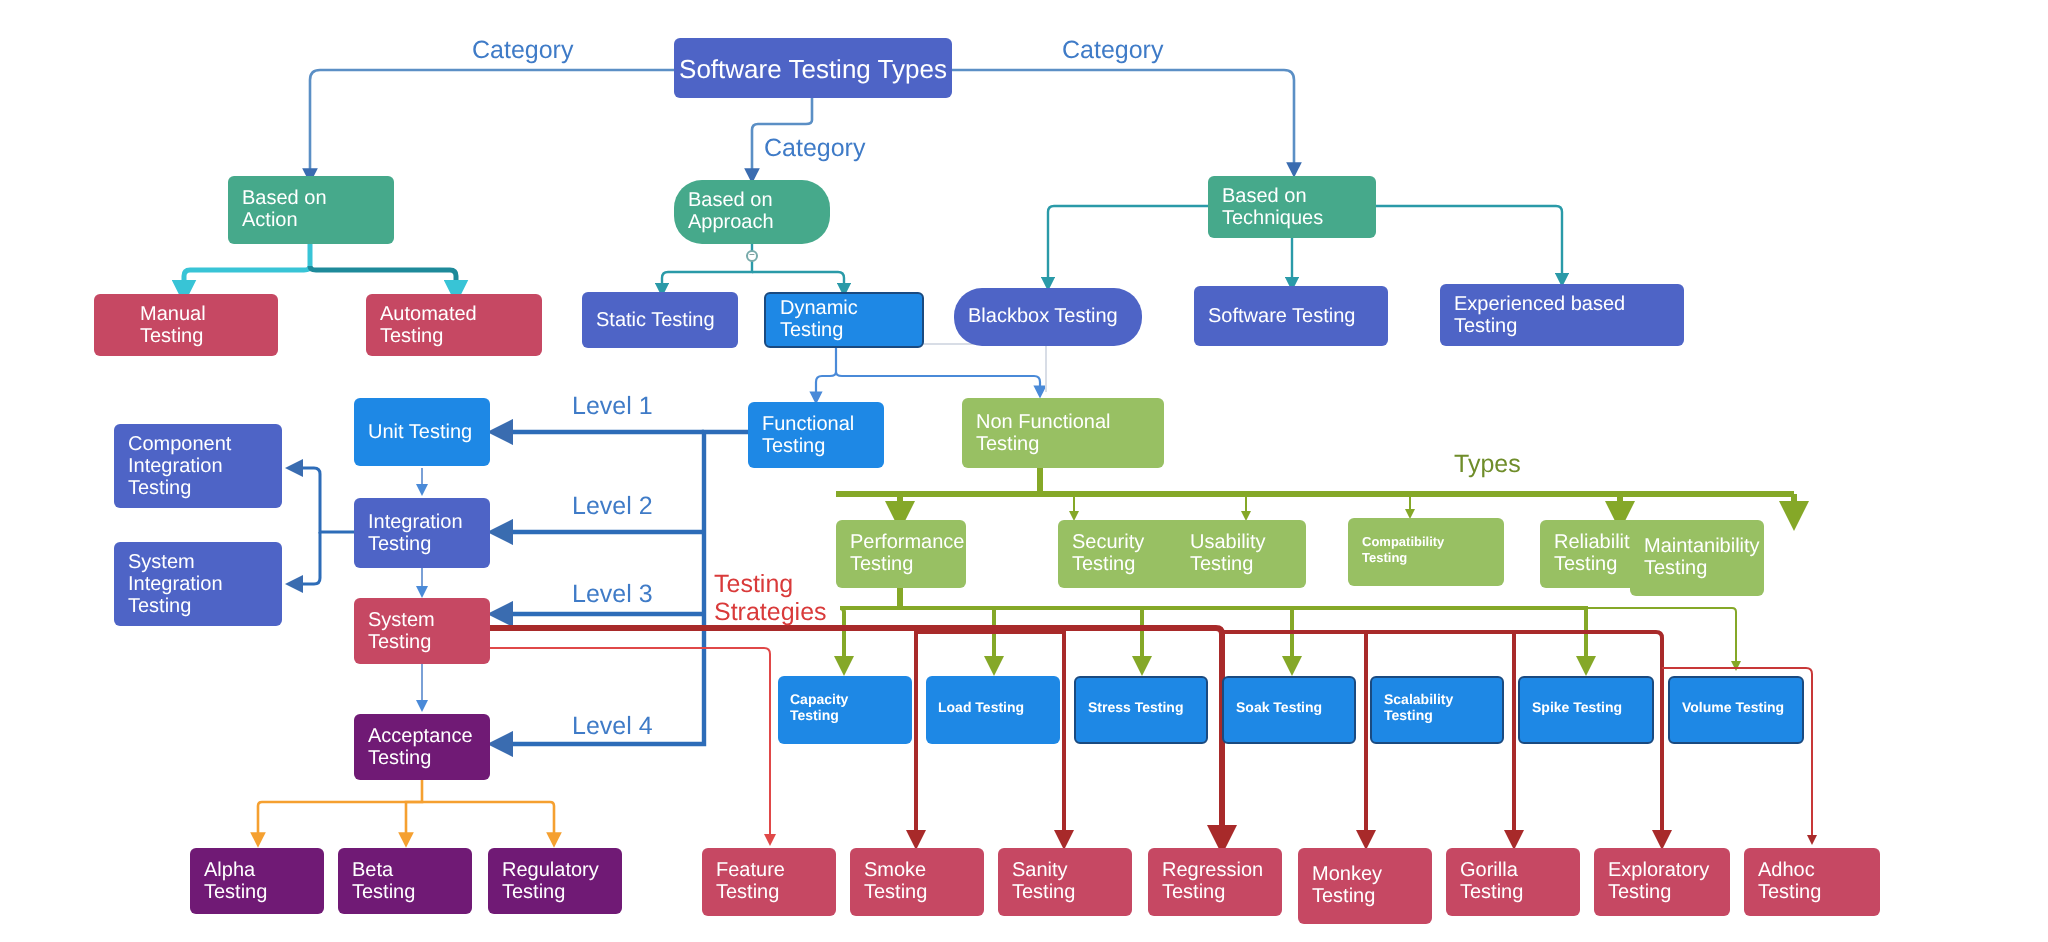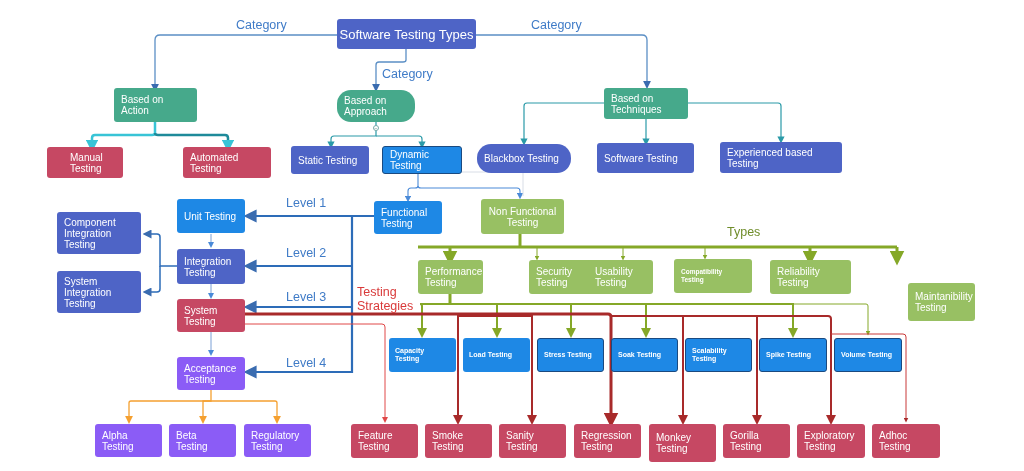--- a/index.html
+++ b/index.html
@@ -11,21 +11,21 @@
           display: flex; align-items: center; }
   .node.small { font-size: 7px; line-height: 8px; font-weight: bold; padding: 0 6px; }
   .node.xsmall { font-size: 6.5px; line-height: 8px; font-weight: bold; }
   .node.root { font-size: 13px; justify-content: center; padding: 0; }
   .node.sel { border: 1px solid #1a4a80; }
   .blue   { background: #4e64c6; }
   .green  { background: #46a98b; }
   .red    { background: #c64863; }
   .sky    { background: #1e88e5; }
   .lime   { background: #98c063; }
-  .orange { background: #8b5cf6; }
+  .orange { background: #701a75; }
   .label { position: absolute; font-size: 12.5px; white-space: nowrap; }
   .lbl-blue { color: #3f7bc7; }
   .lbl-olive { color: #6f8d2a; }
   .lbl-red { color: #d93a3a; line-height: 14px; }
   .collapse { position: absolute; width: 6px; height: 6px; border: 1px solid #7aa; border-radius: 50%;
               background: #fff; box-sizing: border-box; font-size: 5px; line-height: 4px; text-align: center; color: #577; }
 </style>
 </head>
 <body>
 
@@ -152,51 +152,51 @@
 <div class="label lbl-olive" style="left:727px;top:225px;">Types</div>
 <div class="label lbl-red" style="left:357px;top:285px;white-space:normal;width:60px;">Testing Strategies</div>
 
 <div class="node blue root" style="left:337px;top:19px;width:139px;height:30px;">Software Testing Types</div>
 
 <div class="node green" style="left:114px;top:88px;width:83px;height:34px;">Based on Action</div>
 <div class="node green" style="left:337px;top:90px;width:78px;height:32px;border-radius:14px;">Based on Approach</div>
 <div class="collapse" style="left:373px;top:125px;">−</div>
 <div class="node green" style="left:604px;top:88px;width:84px;height:31px;">Based on Techniques</div>
 
-<div class="node red" style="left:47px;top:147px;width:76px;height:31px;padding-left:23px;">Manual Testing</div>
+<div class="node red" style="left:47px;top:147px;width:92px;height:31px;padding-left:23px;">Manual Testing</div>
 <div class="node red" style="left:183px;top:147px;width:88px;height:31px;">Automated Testing</div>
 
 <div class="node blue" style="left:291px;top:146px;width:78px;height:28px;">Static Testing</div>
 <div class="node sky sel" style="left:382px;top:146px;width:80px;height:28px;">Dynamic Testing</div>
 
 <div class="node blue" style="left:477px;top:144px;width:94px;height:29px;border-radius:14px;">Blackbox Testing</div>
 <div class="node blue" style="left:597px;top:143px;width:97px;height:30px;">Software Testing</div>
 <div class="node blue" style="left:720px;top:142px;width:122px;height:31px;">Experienced based Testing</div>
 
 <div class="node sky" style="left:374px;top:201px;width:68px;height:33px;">Functional Testing</div>
-<div class="node lime" style="left:481px;top:199px;width:83px;height:35px;text-align:center;">Non Functional Testing</div>
+<div class="node lime" style="left:481px;top:199px;width:101px;height:35px;">Non Functional Testing</div>
 
 <div class="node sky" style="left:177px;top:199px;width:68px;height:34px;">Unit Testing</div>
 <div class="node blue" style="left:177px;top:249px;width:68px;height:35px;">Integration Testing</div>
 <div class="node red" style="left:177px;top:299px;width:68px;height:33px;">System Testing</div>
 <div class="node orange" style="left:177px;top:357px;width:68px;height:33px;">Acceptance Testing</div>
 
 <div class="node blue" style="left:57px;top:212px;width:84px;height:42px;">Component Integration Testing</div>
 <div class="node blue" style="left:57px;top:271px;width:84px;height:42px;">System Integration Testing</div>
 
 <div class="node orange" style="left:95px;top:424px;width:67px;height:33px;">Alpha Testing</div>
 <div class="node orange" style="left:169px;top:424px;width:67px;height:33px;">Beta Testing</div>
 <div class="node orange" style="left:244px;top:424px;width:67px;height:33px;">Regulatory Testing</div>
 
 <div class="node lime" style="left:418px;top:260px;width:65px;height:34px;">Performance Testing</div>
 <div class="node lime" style="left:529px;top:260px;width:65px;height:34px;">Security Testing</div>
 <div class="node lime" style="left:588px;top:260px;width:65px;height:34px;">Usability Testing</div>
 <div class="node lime xsmall" style="left:674px;top:259px;width:78px;height:34px;">Compatibility Testing</div>
 <div class="node lime" style="left:770px;top:260px;width:81px;height:34px;">Reliability Testing</div>
-<div class="node lime" style="left:908px;top:260px;width:67px;height:38px;margin-top:23px;">Maintanibility Testing</div>
+<div class="node lime" style="left:815px;top:260px;width:67px;height:38px;">Maintanibility Testing</div>
 
 <div class="node sky small" style="left:389px;top:338px;width:67px;height:34px;">Capacity Testing</div>
 <div class="node sky small" style="left:463px;top:338px;width:67px;height:34px;">Load Testing</div>
 <div class="node sky small sel" style="left:537px;top:338px;width:67px;height:34px;">Stress Testing</div>
 <div class="node sky small sel" style="left:611px;top:338px;width:67px;height:34px;">Soak Testing</div>
 <div class="node sky small sel" style="left:685px;top:338px;width:67px;height:34px;">Scalability Testing</div>
 <div class="node sky small sel" style="left:759px;top:338px;width:68px;height:34px;">Spike Testing</div>
 <div class="node sky small sel" style="left:834px;top:338px;width:68px;height:34px;">Volume Testing</div>
 
 <div class="node red" style="left:351px;top:424px;width:67px;height:34px;">Feature Testing</div>

